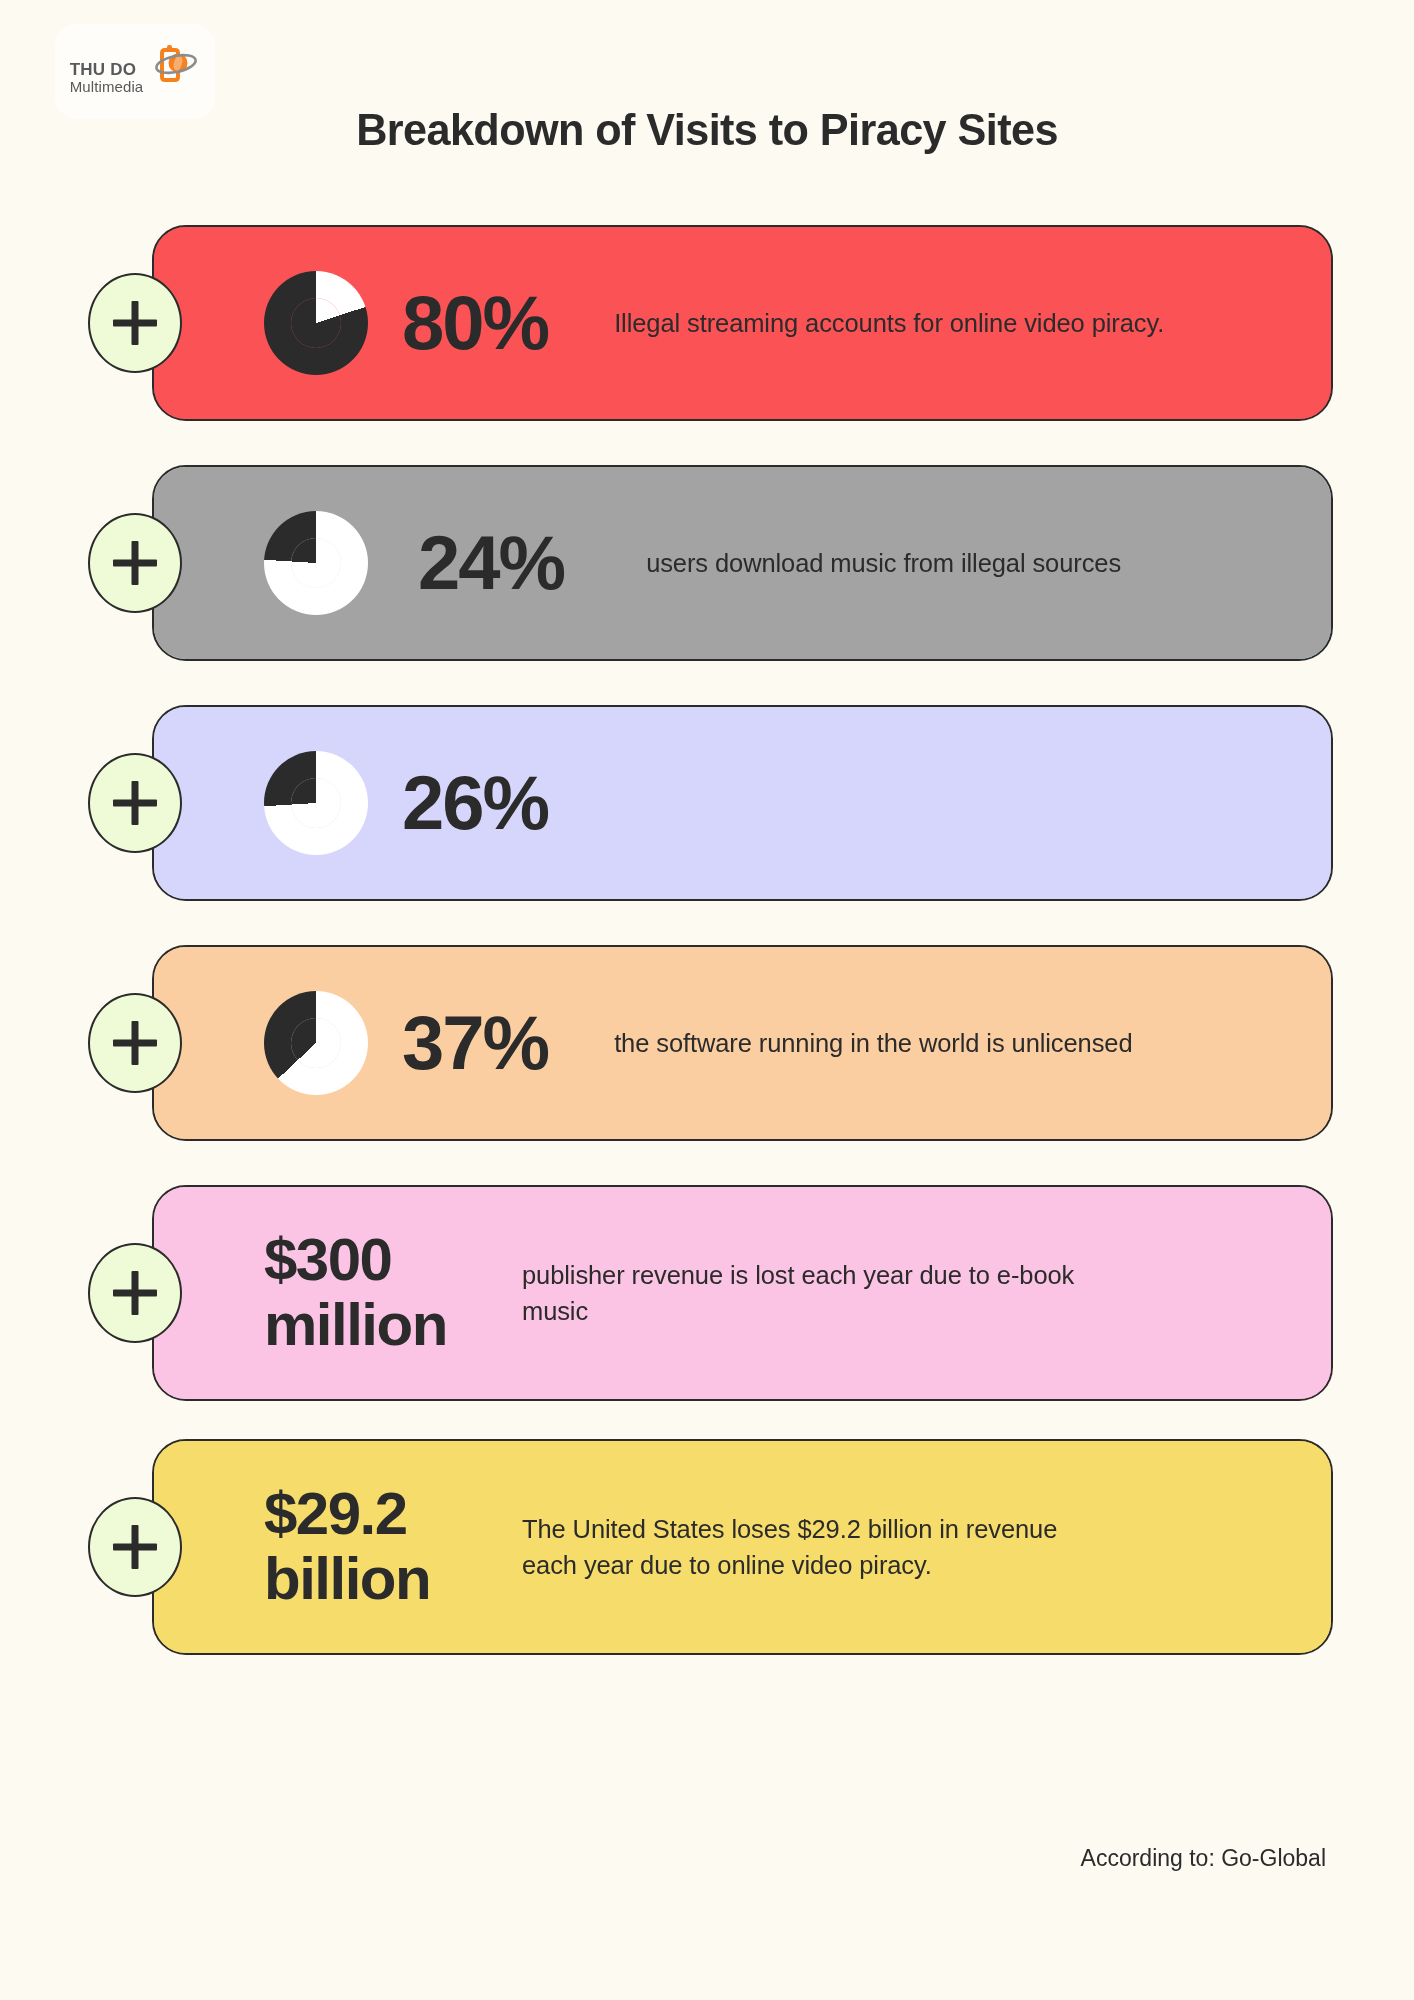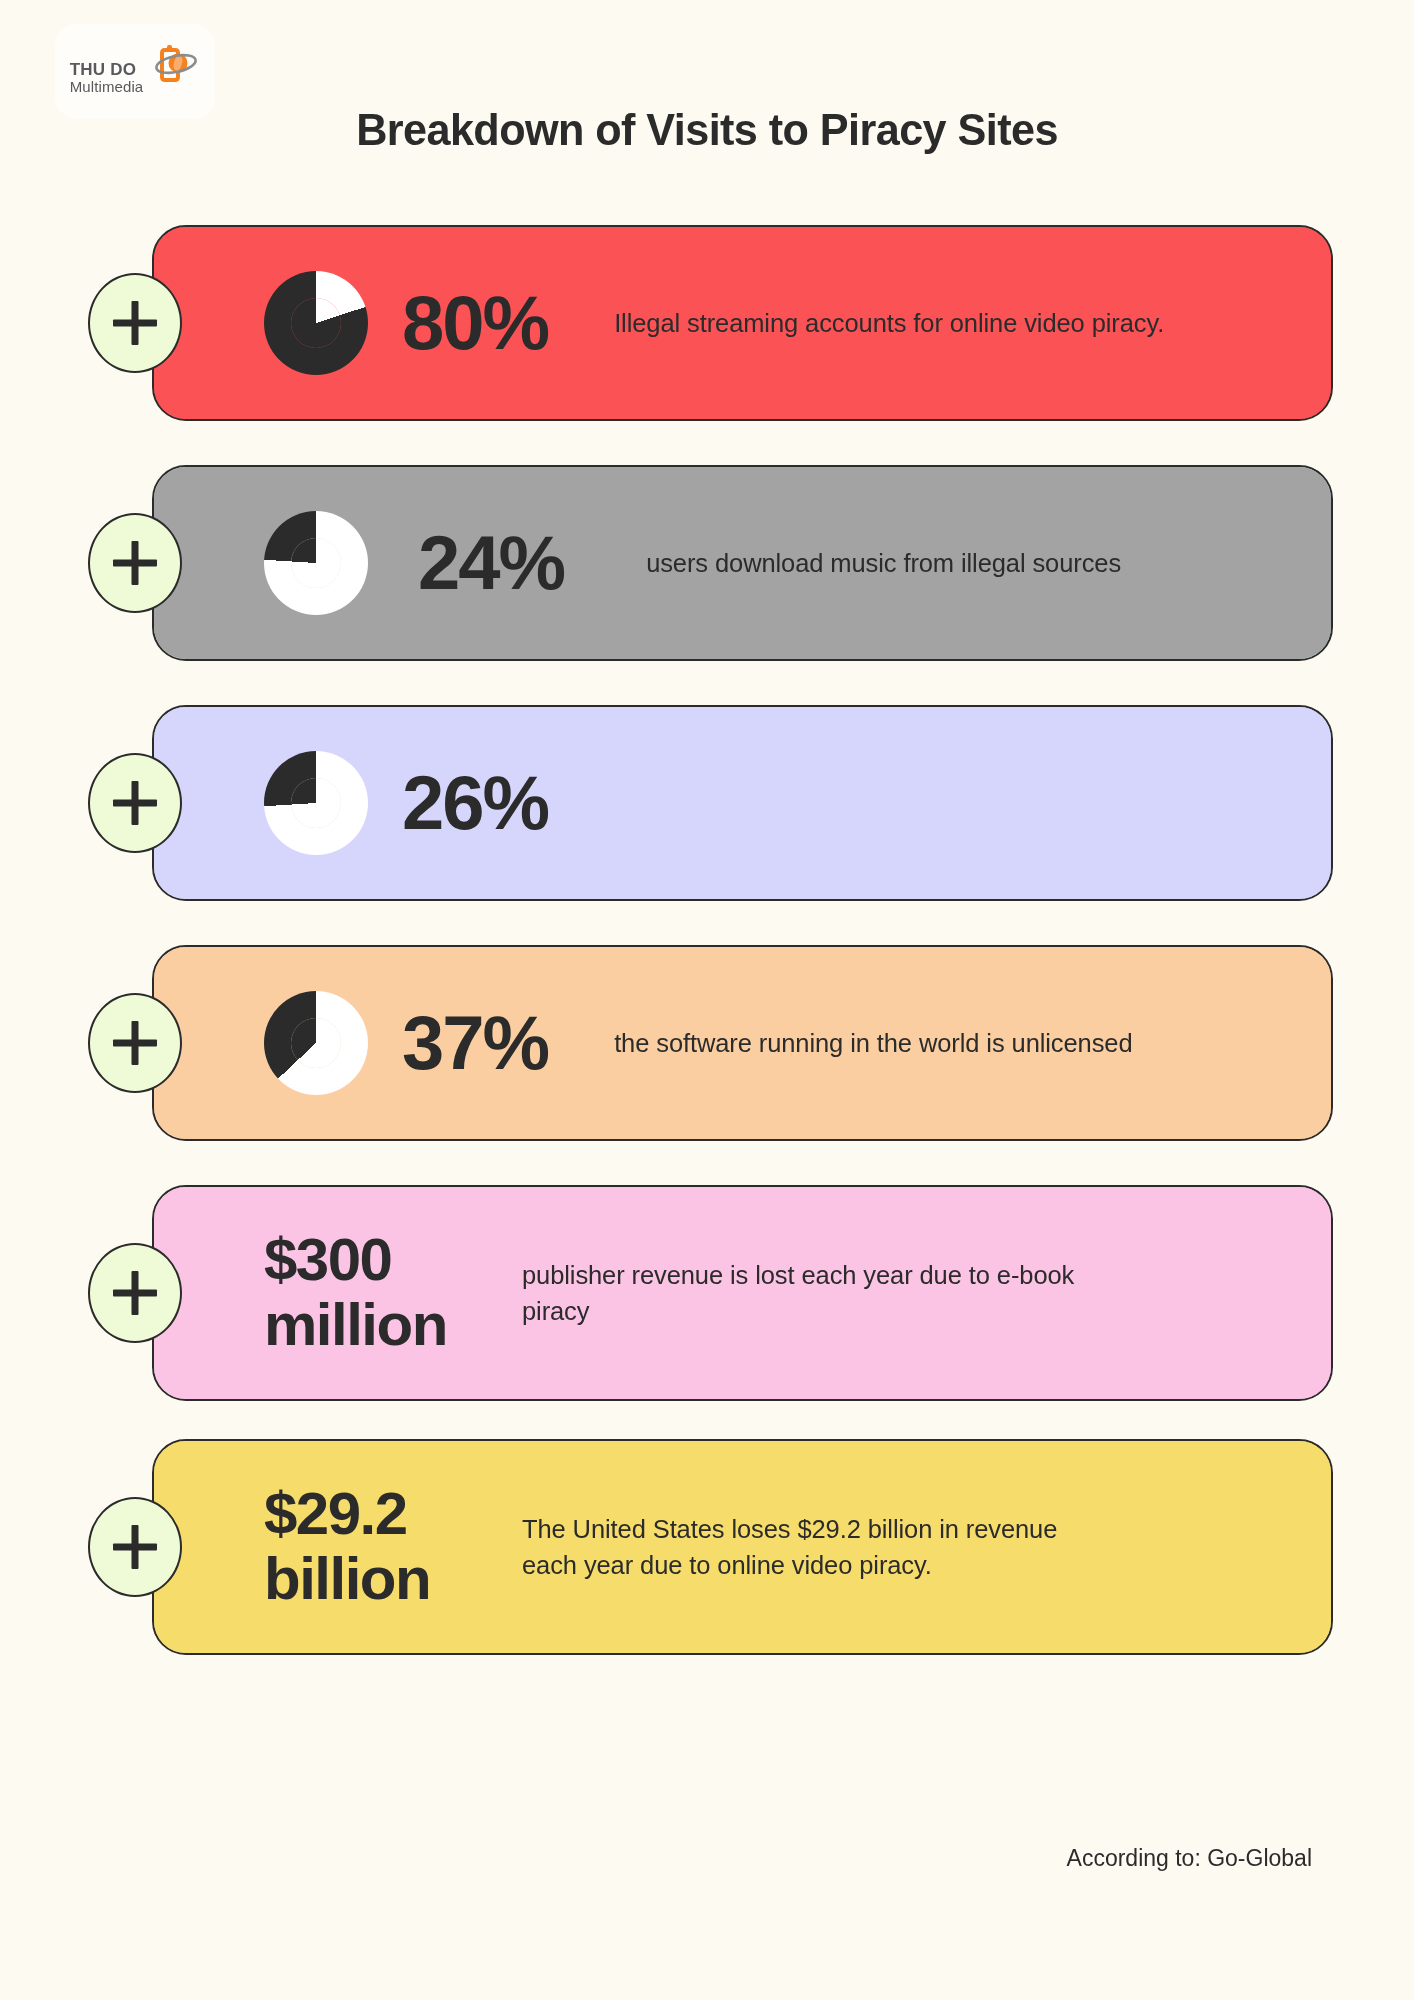--- a/index.html
+++ b/index.html
@@ -185,21 +185,21 @@
     color: #2B2B2B;
     letter-spacing: -0.1px;
     max-width: 580px;
   }
   .desc.gap-a { margin-left: 66px; }
   .desc.gap-c { margin-left: 0; }
 
   
   .footer-note {
     position: absolute;
-    right: 102px;
+    right: 88px;
     top: 1845px;
     font-size: 23px;
     color: #2B2B2B;
   }
 </style>
 </head>
 <body>
 
 <div class="logo-badge">
   <div class="logo-inner">
@@ -271,21 +271,21 @@
         <div class="desc gap-a">the software running in the world is unlicensed</div>
       </div>
     </div>
     <div class="plus-badge"></div>
   </div>
 
   <div class="row tall">
     <div class="card" style="background: rgb(251, 195, 228);">
       <div class="card-inner" style="background: rgb(251, 195, 228);">
         <div class="big-num money">$300 million</div>
-        <div class="desc gap-c">publisher revenue is lost each year due to e-book piracy</div>
+        <div class="desc gap-c">publisher revenue is lost each year due to e-book music</div>
       </div>
     </div>
     <div class="plus-badge"></div>
   </div>
 
   <div class="row tall">
     <div class="card" style="background: rgb(246, 220, 107);">
       <div class="card-inner" style="background: rgb(246, 220, 107);">
         <div class="big-num money">$29.2 billion</div>
         <div class="desc gap-c">The United States loses $29.2 billion in revenue each year due to online video piracy.</div>

